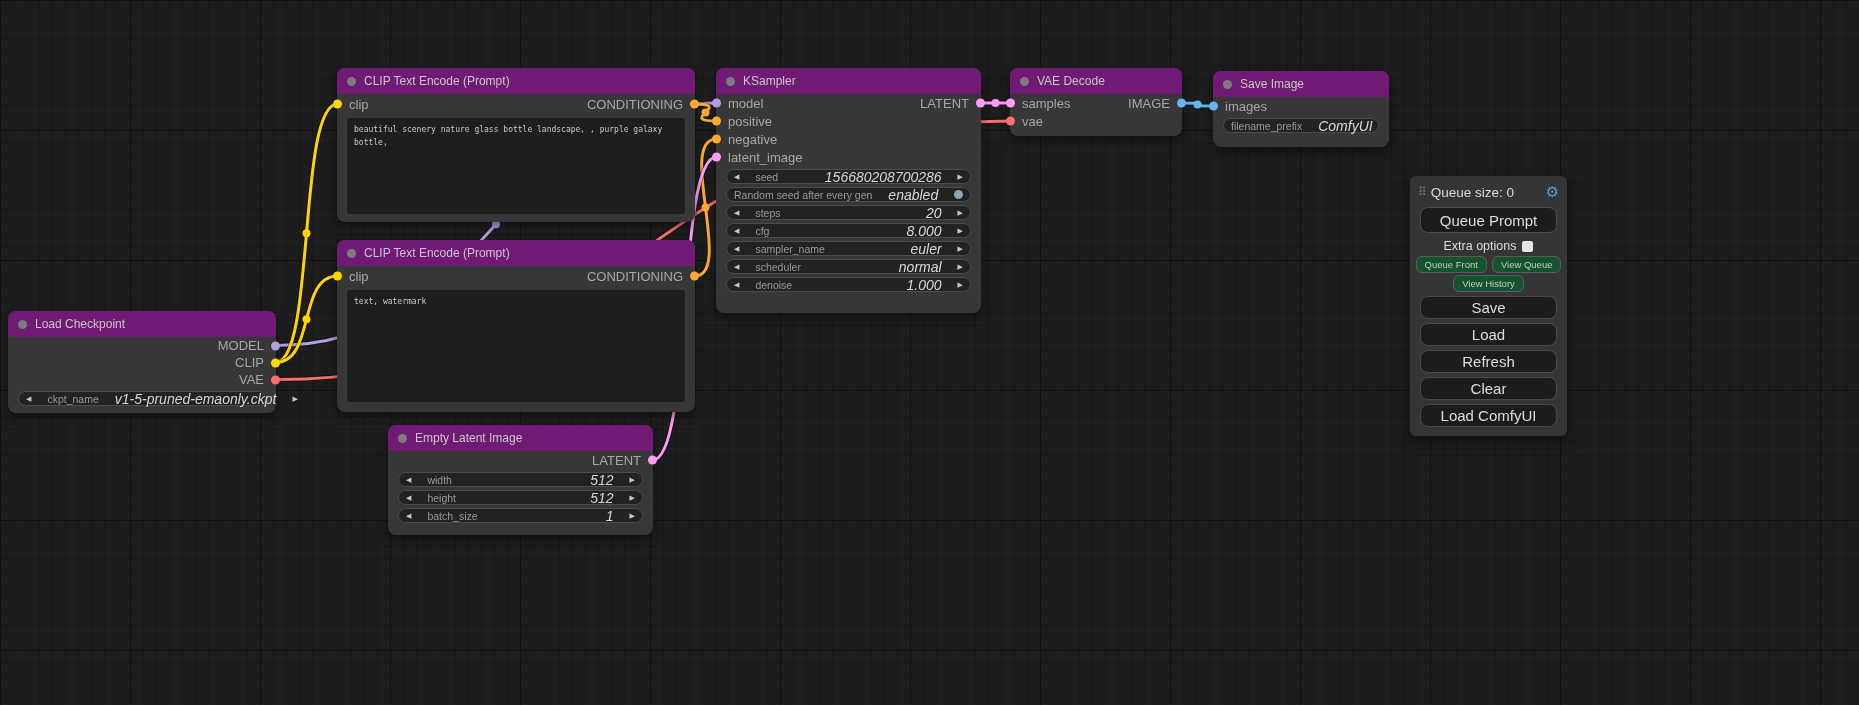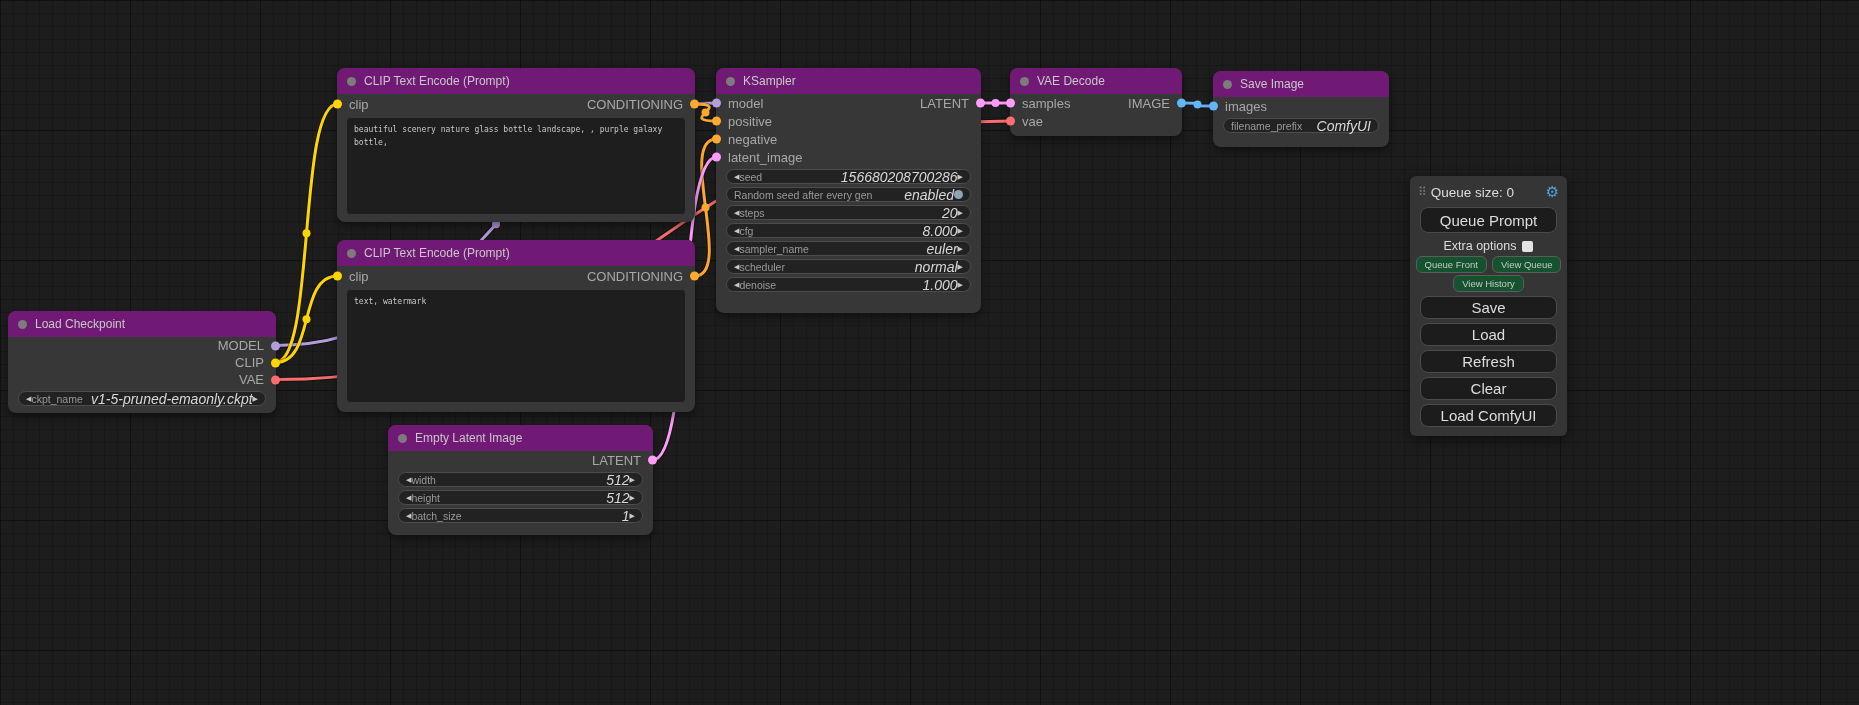--- a/index.html
+++ b/index.html
@@ -18,21 +18,21 @@
   .title-text{font-size:12px;color:#c8c8c8;white-space:nowrap;}
   .slot-row{position:relative;display:flex;align-items:center;height:18px;}
   .lc .slot-row{height:17px;}
   .clipnode .slot-row{height:20px;}
   .slot-dot{position:absolute;width:9px;height:9px;border-radius:50%;background:#888;top:50%;transform:translateY(-50%);z-index:3;cursor:crosshair;}
   .slot-dot.in{left:-4px;}
   .slot-dot.out{right:-4px;}
   .slot-label{font-size:13px;color:#a8a8a8;white-space:nowrap;}
   .slot-label.in{margin-left:12px;}
   .slot-label.out{margin-left:auto;margin-right:12px;}
-  .widget{height:15px;margin:3px 10px;background:#222;border:1px solid #4c4c4c;border-radius:9px;display:flex;align-items:center;gap:0;padding:0 7px;box-sizing:border-box;cursor:pointer;}
+  .widget{height:15px;margin:3px 10px;background:#222;border:1px solid #4c4c4c;border-radius:9px;display:flex;align-items:center;gap:16px;padding:0 7px;box-sizing:border-box;cursor:pointer;}
   .widget .arrow{font-size:7px;color:#c8c8c8;line-height:1;}
   .wlabel{font-size:10.5px;color:#9a9a9a;white-space:nowrap;}
   .wvalue{font-size:14px;color:#d8d8d8;margin-left:auto;white-space:nowrap;font-style:italic;}
   .toggle-dot{width:9px;height:9px;border-radius:50%;background:#8fa4b2;flex:none;}
   .prompt-text{display:block;margin:4px 10px 6px;width:calc(100% - 20px);box-sizing:border-box;background:#1e1e1e;border:none;border-radius:3px;resize:none;color:#c9c9c9;font-family:"DejaVu Sans Mono",monospace;font-size:8px;line-height:1.6;padding:6px 7px;outline:none;overflow:hidden;}
   
   #queue-panel{position:absolute;z-index:4;background:#353535;border-radius:6px;box-shadow:0 4px 14px rgba(0,0,0,0.5);padding:4px 0 9px;box-sizing:border-box;}
   .qp-header{display:flex;align-items:center;padding:3px 8px 1px;gap:4px;}
   .qp-drag{color:#777;font-size:12px;cursor:grab;}
   .qp-size{flex:1;text-align:left;font-size:13.5px;color:#ddd;}

